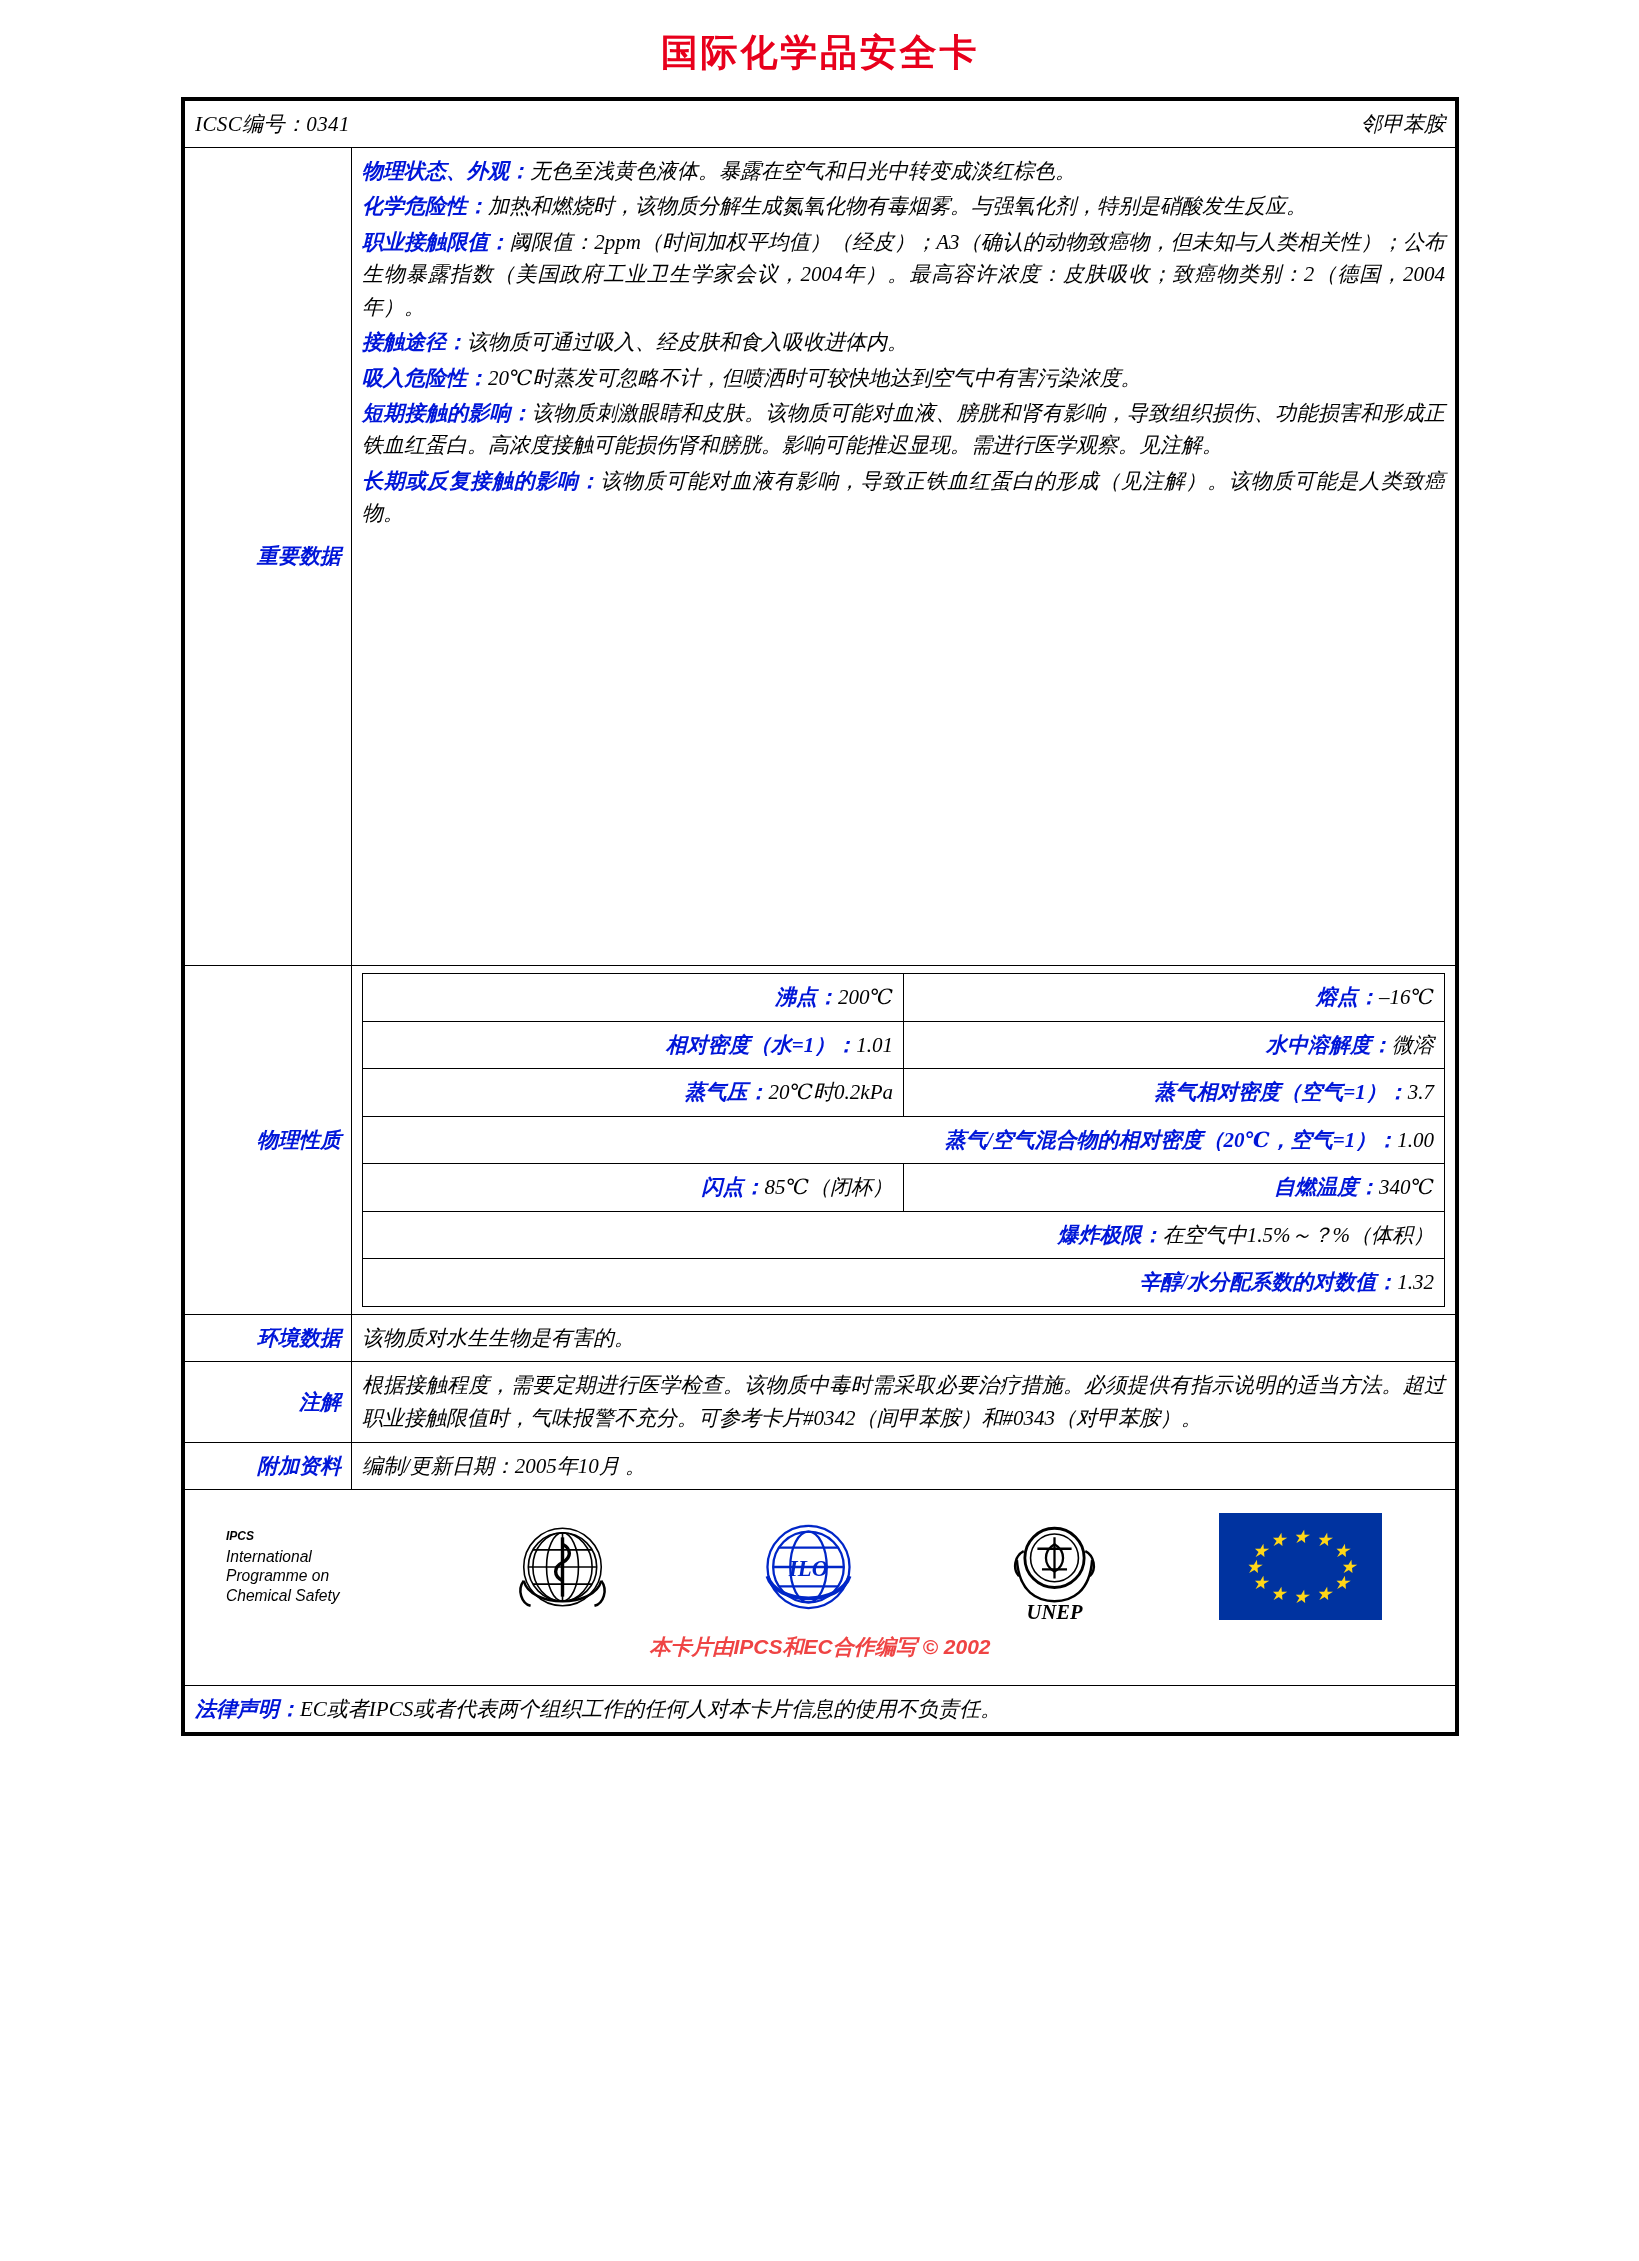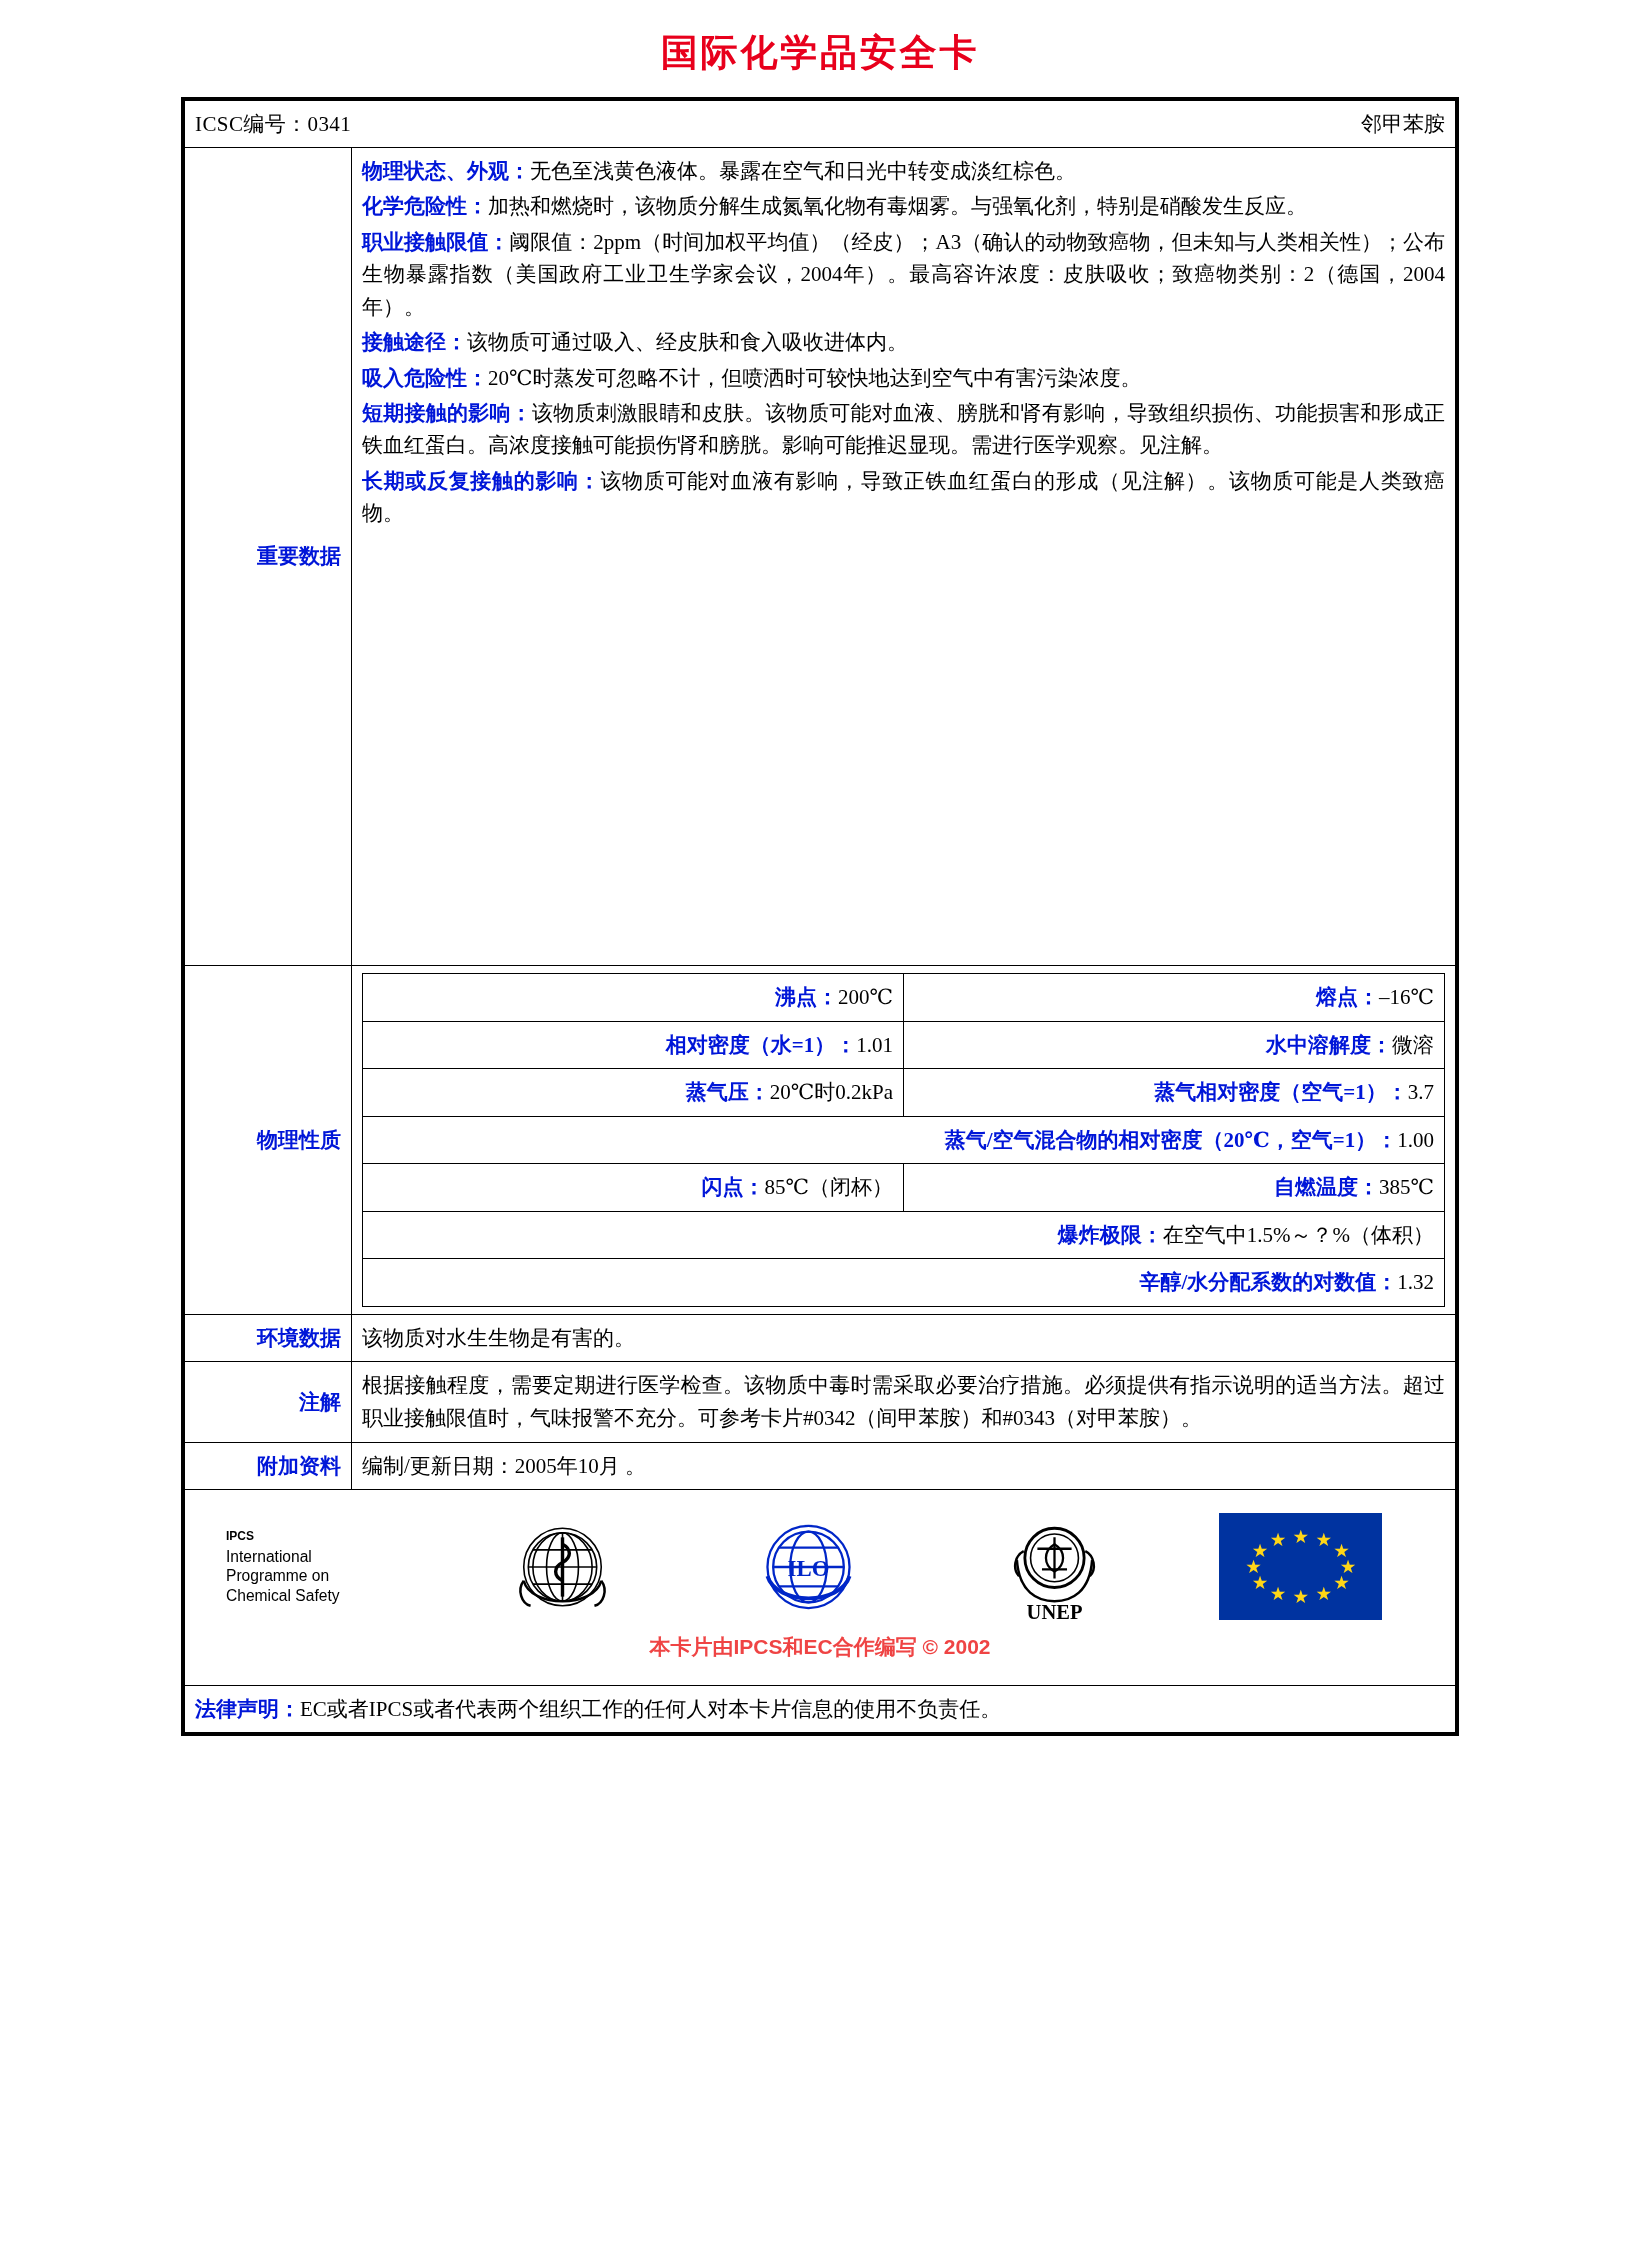--- a/index.html
+++ b/index.html
@@ -36,20 +36,21 @@
     border-collapse: collapse;
     width: 100%;
     table-layout: fixed;
   }
   table.main td {
     border: 1.4px solid #000000;
     vertical-align: top;
     padding: 7px 10px;
     font-size: 21px;
     line-height: 1.55;
+    font-style: italic;
   }
   .hdr-row td {
     border-left: none;
     border-right: none;
     border-top: none;
     padding: 10px 12.8px;
   }
   .hdr-left {
     font-size: 22px;
     letter-spacing: 0.4px;
@@ -238,21 +239,21 @@
             </tr>
             <tr>
               <td><span class="blue">蒸气压：</span><span>20℃时0.2kPa</span></td>
               <td class="right-col"><span class="blue">蒸气相对密度（空气=1）：</span><span>3.7</span></td>
             </tr>
             <tr>
               <td colspan="2"><span class="blue">蒸气/空气混合物的相对密度（20℃，空气=1）：</span><span>1.00</span></td>
             </tr>
             <tr>
               <td><span class="blue">闪点：</span><span>85℃（闭杯）</span></td>
-              <td class="right-col"><span class="blue">自燃温度：</span><span>385℃</span></td>
+              <td class="right-col"><span class="blue">自燃温度：</span><span>340℃</span></td>
             </tr>
             <tr>
               <td colspan="2"><span class="blue">爆炸极限：</span><span>在空气中1.5%～？%（体积）</span></td>
             </tr>
             <tr>
               <td colspan="2"><span class="blue">辛醇/水分配系数的对数值：</span><span>1.32</span></td>
             </tr>
           </tbody>
               </table>
         </td>

